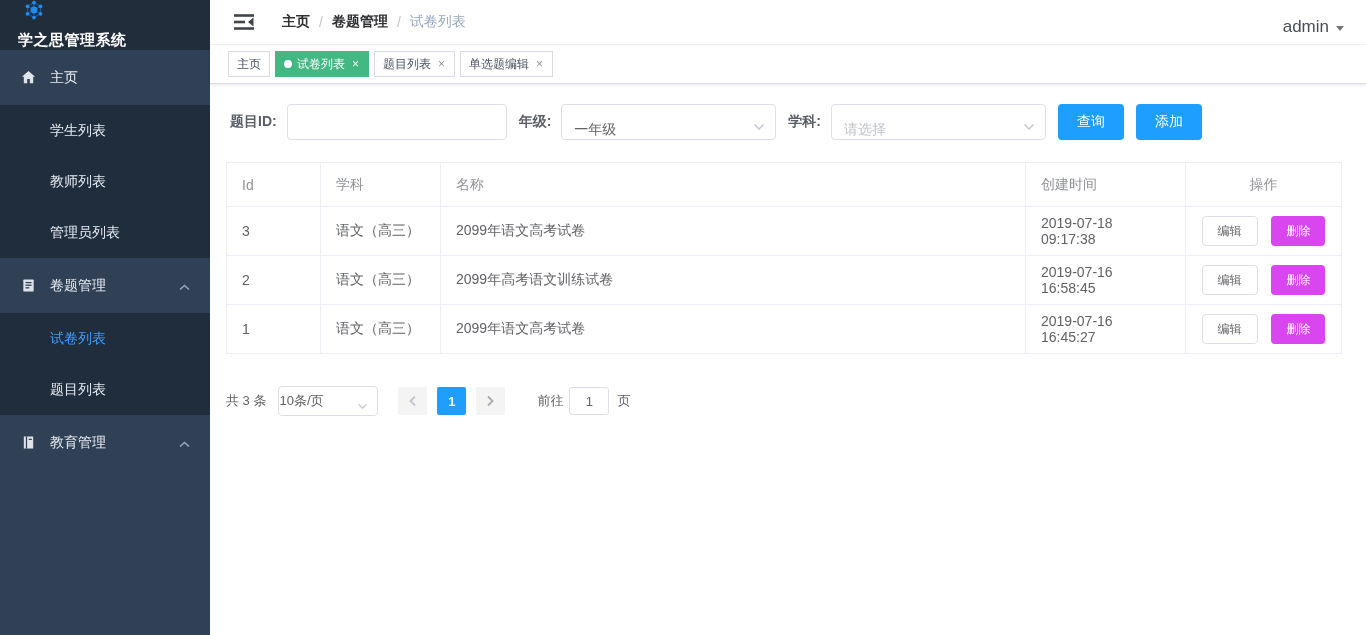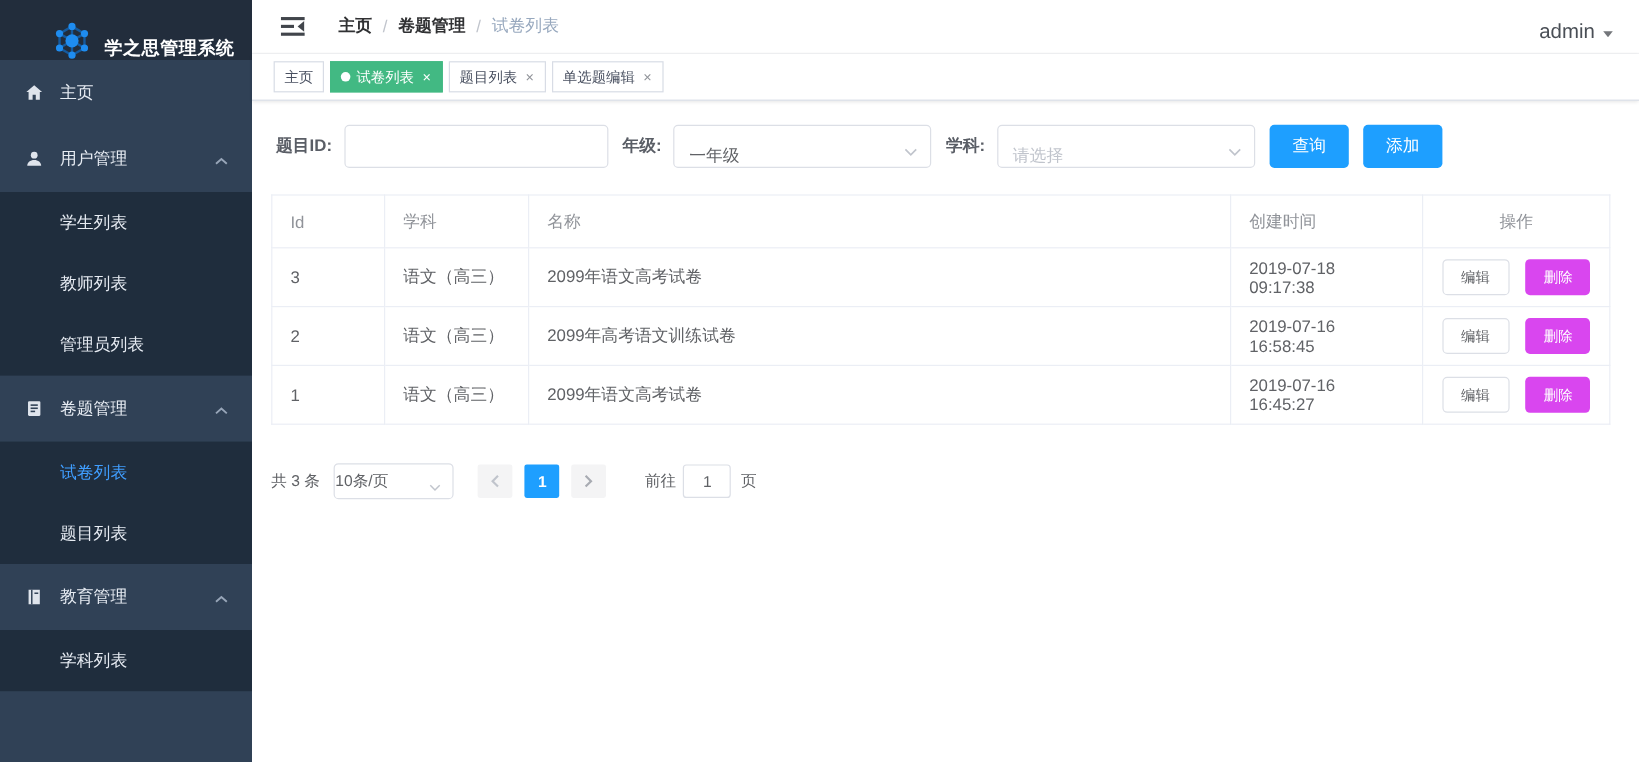--- a/index.html
+++ b/index.html
@@ -9,22 +9,22 @@
     font-size:14px; color:#606266; background:#fff;
   }
   .app { position:relative; width:1366px; height:635px; }
 
   
   .sidebar {
     position:absolute; left:0; top:0; width:210px; height:635px;
     background:#304156; overflow:hidden;
   }
   .logo-bar {
-    height:50px; background:#222d3c; display:flex; align-items:flex-end;
-    padding-left:44px; gap:11px;
+    height:50px; background:#222d3c; display:flex; align-items:flex-start;
+    padding-left:18px; gap:11px;flex-direction:column;
   }
   .logo-title { color:#fff; font-size:15px; font-weight:bold; letter-spacing:.5px; }
   .menu-item, .menu-section {
     height:55px; display:flex; align-items:center; padding:0 20px;
     color:#e7ecf3; cursor:pointer; font-size:14px;
   }
   .menu-item .mi-icon, .menu-section .mi-icon {
     width:16px; display:flex; justify-content:center; margin-right:14px;
   }
   .menu-section .chevron { margin-left:auto; }
@@ -164,34 +164,20 @@
     <nav>
       <div class="menu-item">
         <span class="mi-icon">
           <svg width="15" height="15" viewBox="0 0 16 16">
               <path d="M8 1 L1 7.2 H3 V14 H6.6 V9.6 H9.4 V14 H13 V7.2 H15 Z" fill="#dfe4ec"></path>
             </svg>
         </span>
         <span>主页</span>
       </div>
 
-      <div class="menu-section">
-        <span class="mi-icon">
-          <svg width="15" height="15" viewBox="0 0 16 16">
-              <circle cx="8" cy="4.6" r="3" fill="#dfe4ec"></circle>
-              <path d="M1.8 14 C1.8 10.8 4.5 8.8 8 8.8 C11.5 8.8 14.2 10.8 14.2 14 Z" fill="#dfe4ec"></path>
-            </svg>
-        </span>
-        <span>用户管理</span>
-        <span class="chevron">
-          <svg width="11" height="7" viewBox="0 0 11 7">
-              <polyline points="1,5.5 5.5,1.5 10,5.5" fill="none" stroke="#97a5b8" stroke-width="1.6"></polyline>
-            </svg>
-        </span>
-      </div>
       <div class="submenu">
         <div class="submenu-item">
           <span>学生列表</span>
         </div>
         <div class="submenu-item">
           <span>教师列表</span>
         </div>
         <div class="submenu-item">
           <span>管理员列表</span>
         </div>
@@ -229,25 +215,20 @@
               <rect x="5.2" y="1.5" width="1.3" height="13" fill="#304156"></rect>
               <rect x="8.2" y="4" width="3.4" height="1.3" fill="#304156"></rect>
             </svg>
         </span>
         <span>教育管理</span>
         <span class="chevron">
           <svg width="11" height="7" viewBox="0 0 11 7">
               <polyline points="1,5.5 5.5,1.5 10,5.5" fill="none" stroke="#97a5b8" stroke-width="1.6"></polyline>
             </svg>
         </span>
-      </div>
-      <div class="submenu">
-        <div class="submenu-item">
-          <span>学科列表</span>
-        </div>
       </div>
     </nav>
   </aside>
 
   <div class="main">
 
     <header class="header">
       <span class="hamburger">
         <svg width="20" height="18" viewBox="0 0 20 18">
           <rect x="0" y="1.2" width="20" height="2.6" fill="#41454b"></rect>

